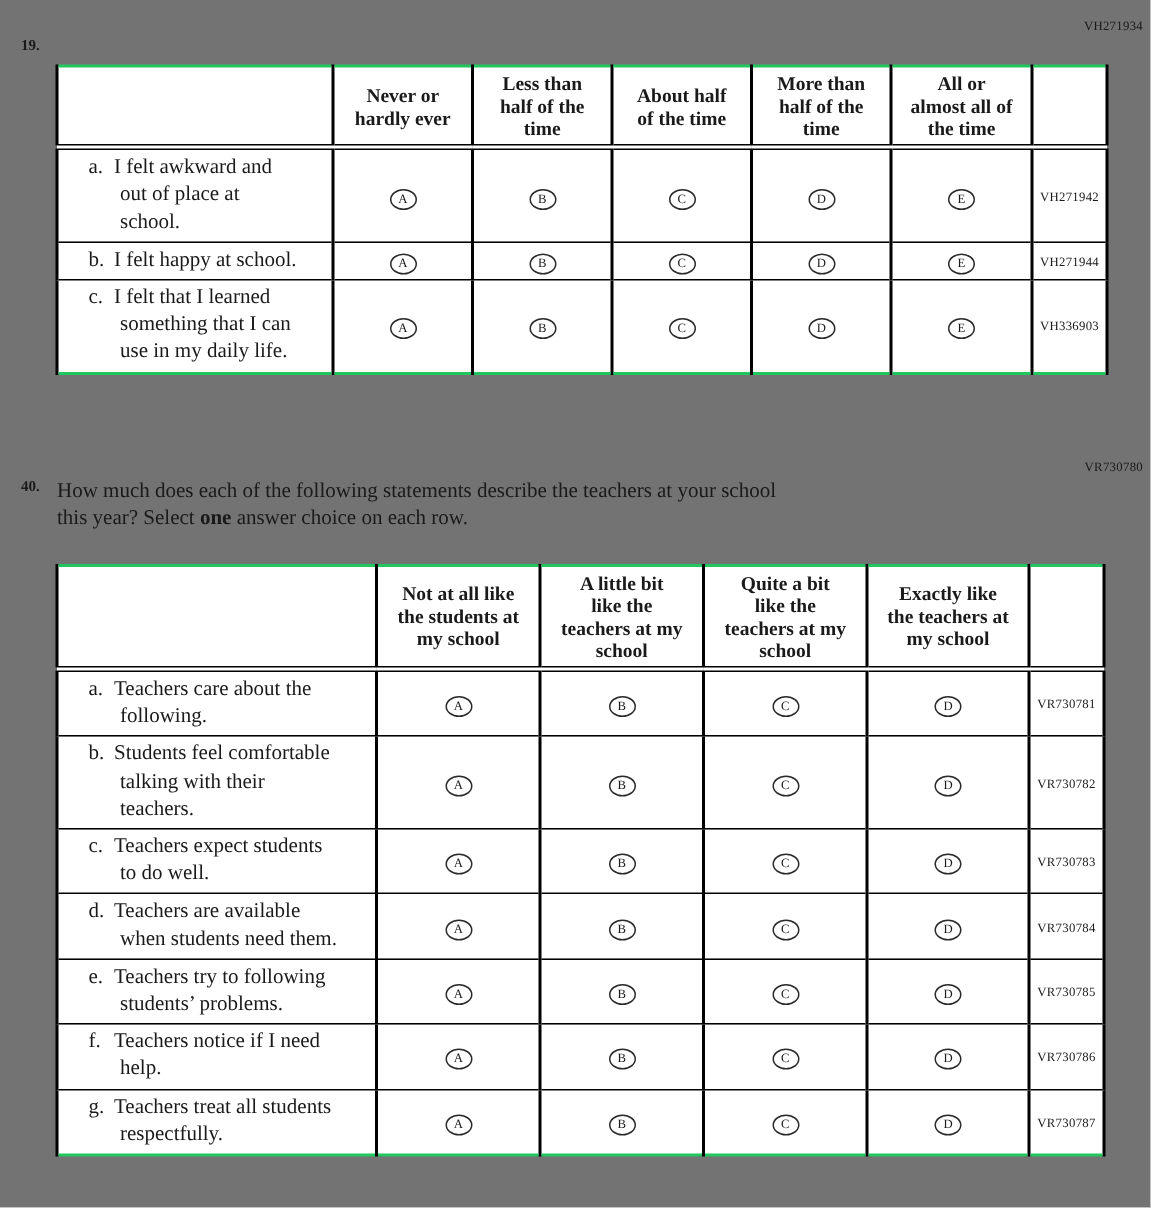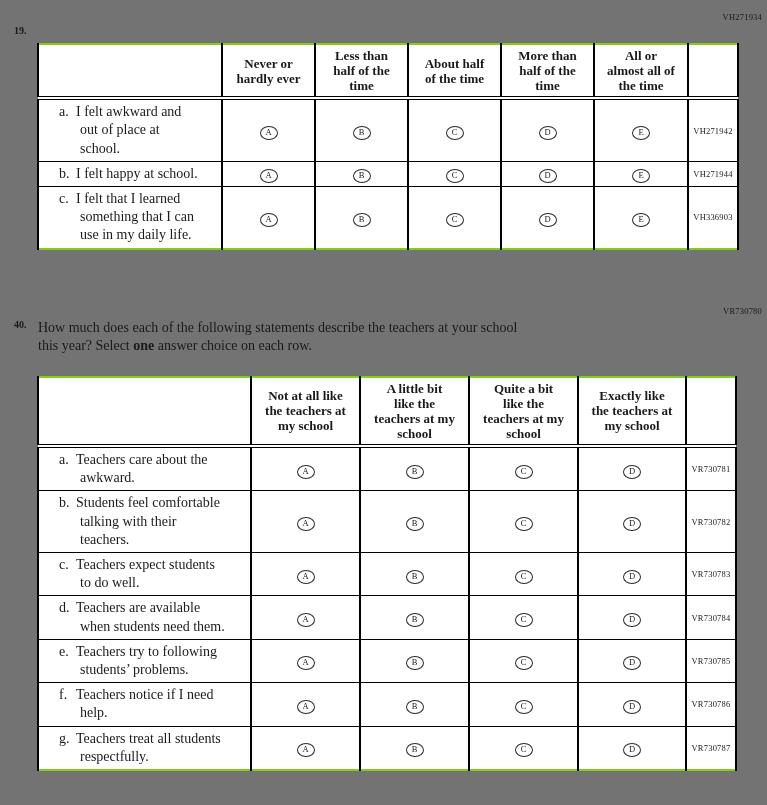--- a/index.html
+++ b/index.html
@@ -13,21 +13,21 @@
     text-align: right; font-size: 8.5px; letter-spacing: 0.2px;
     padding-right: 5px; color: #1a1a1a;
   }
   .qhead { position: relative; margin: 3px 0 0 38px; }
   .qnum { position: absolute; left: -24px; top: 0; font-weight: bold; font-size: 10px; }
   .qtext { font-size: 14px; line-height: 1.33; max-width: 625px; white-space: pre-line; }
   .qtext b { font-weight: bold; }
 
   table.qtable {
     border-collapse: collapse; table-layout: fixed;
-    margin-left: 37px; border: 2px solid #84cc16;
+    margin-left: 37px; border: 2px solid #22c55e;
   }
   .t19 { margin-top: 21px; }
   .q20 { margin-top: 56px; }
   .q20 table.qtable { margin-top: 20px; }
 
   .qtable th, .qtable td {
     border: 1px solid #000;
     border-left-width: 2px; border-right-width: 2px;
     background: #ffffff;
   }
@@ -150,41 +150,41 @@
           <col style="width:109px">
           <col style="width:109px">
         <col style="width:109px">
           <col style="width:108px">
           <col style="width:50px">
       </colgroup>
       <thead>
         <tr>
           <th></th>
           <th>Not at all like
-the teachers at
+the students at
 my school</th>
           <th>A little bit
 like the
 teachers at my
 school</th>
           <th>Quite a bit
 like the
 teachers at my
 school</th>
           <th>Exactly like
 the teachers at
 my school</th>
           <th></th>
         </tr>
       </thead>
       <tbody>
         <tr>
           <td class="stem">
             <div class="stemwrap"><span class="rl">a.</span><span class="rt">Teachers care about the
-awkward.</span></div>
+following.</span></div>
           </td>
           <td class="opt"><span class="bubble">A</span></td>
           <td class="opt"><span class="bubble">B</span></td>
           <td class="opt"><span class="bubble">C</span></td>
           <td class="opt"><span class="bubble">D</span></td>
           <td class="code">VR730781</td>
         </tr>
         <tr>
           <td class="stem">
             <div class="stemwrap"><span class="rl">b.</span><span class="rt">Students feel comfortable

